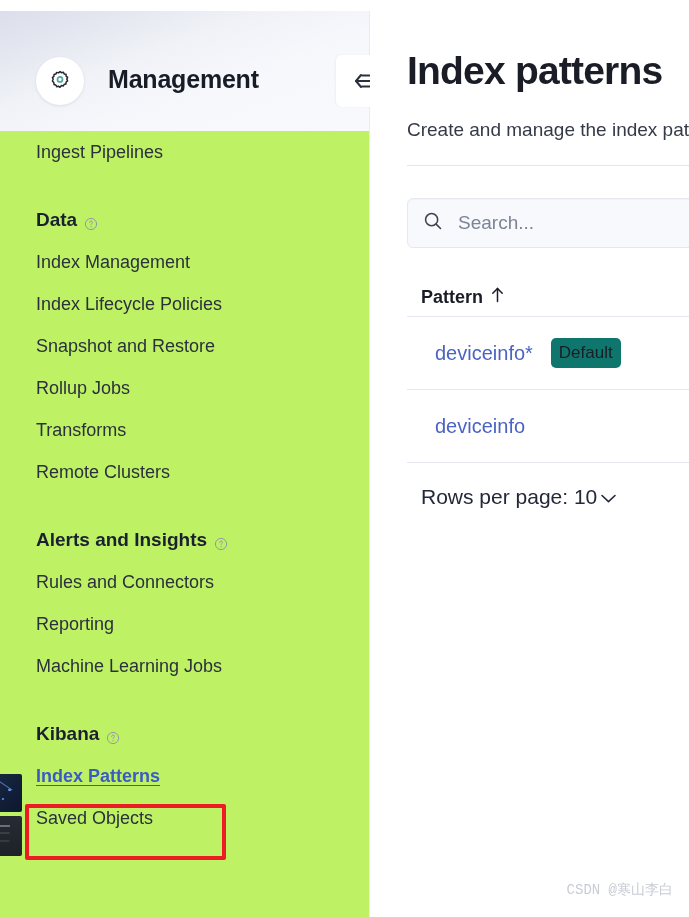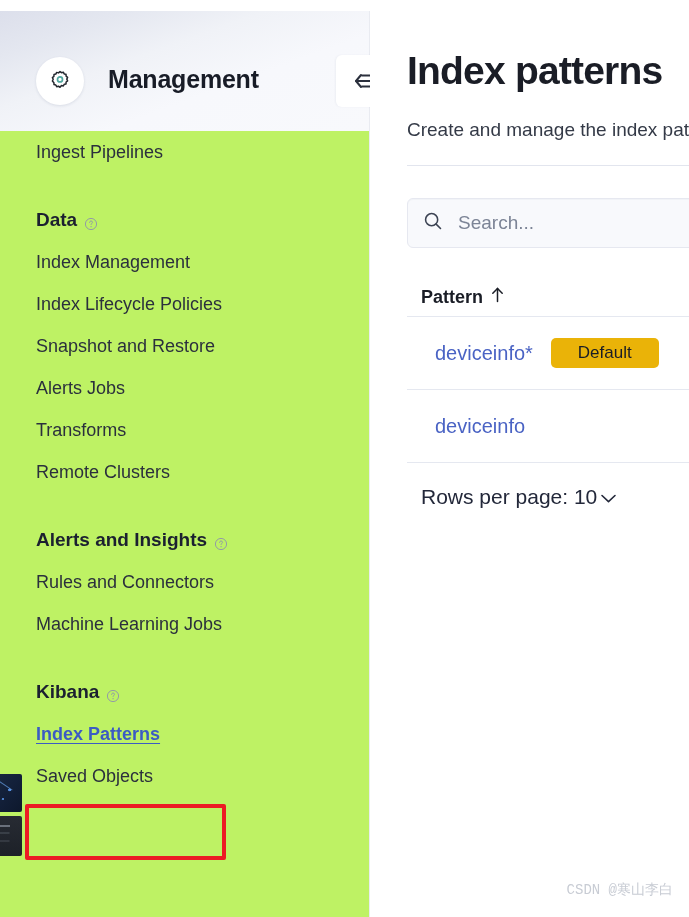--- a/index.html
+++ b/index.html
@@ -266,25 +266,25 @@
     height: 72px;
     padding-left: 28px;
     gap: 18px;
   }
   .pattern-link {
     font-size: 20px;
     color: #4a63c4;
     cursor: pointer;
   }
   .badge {
-    background: #eab308;
+    background: #0f766e;
     color: #1a1d26;
     font-size: 17px;
     border-radius: 5px;
-    padding: 5px 27px;
+    padding: 5px 8px;
     cursor: default;
   }
   .pager {
     margin-top: 22px;
     padding-left: 14px;
     display: flex;
     align-items: center;
     gap: 3px;
     font-size: 21px;
     color: #23283a;
@@ -348,39 +348,40 @@
             <svg width="14" height="14" viewBox="0 0 16 16" aria-hidden="true">
               <circle cx="8" cy="8" r="6.4" fill="none" stroke="#9198a8" stroke-width="1.1"></circle>
               <path d="M6.4 6.2c0-1 .8-1.6 1.7-1.6 1 0 1.6.6 1.6 1.4 0 1.3-1.6 1.3-1.6 2.5" fill="none" stroke="#9198a8" stroke-width="1.1" stroke-linecap="round"></path>
               <circle cx="8.1" cy="11.1" r="0.75" fill="#9198a8"></circle>
             </svg>
           </span>
         </div>
         <div class="nav-item">Index Management</div>
         <div class="nav-item hovered">Index Lifecycle Policies</div>
         <div class="nav-item">Snapshot and Restore</div>
-        <div class="nav-item">Alerts Jobs</div>
+        <div class="nav-item">Rollup Jobs</div>
         <div class="nav-item">Transforms</div>
         <div class="nav-item">Remote Clusters</div>
       </div>
 
       <div class="group-gap"></div>
 
       <div class="nav-group">
         <div class="nav-heading">
           <span>Alerts and Insights</span>
           <span class="q-icon">
             <svg width="14" height="14" viewBox="0 0 16 16" aria-hidden="true">
               <circle cx="8" cy="8" r="6.4" fill="none" stroke="#9198a8" stroke-width="1.1"></circle>
               <path d="M6.4 6.2c0-1 .8-1.6 1.7-1.6 1 0 1.6.6 1.6 1.4 0 1.3-1.6 1.3-1.6 2.5" fill="none" stroke="#9198a8" stroke-width="1.1" stroke-linecap="round"></path>
               <circle cx="8.1" cy="11.1" r="0.75" fill="#9198a8"></circle>
             </svg>
           </span>
         </div>
         <div class="nav-item">Rules and Connectors</div>
+        <div class="nav-item">Reporting</div>
         <div class="nav-item">Machine Learning Jobs</div>
       </div>
 
       <div class="group-gap"></div>
 
       <div class="nav-group">
         <div class="nav-heading">
           <span>Kibana</span>
           <span class="q-icon">
             <svg width="14" height="14" viewBox="0 0 16 16" aria-hidden="true">

